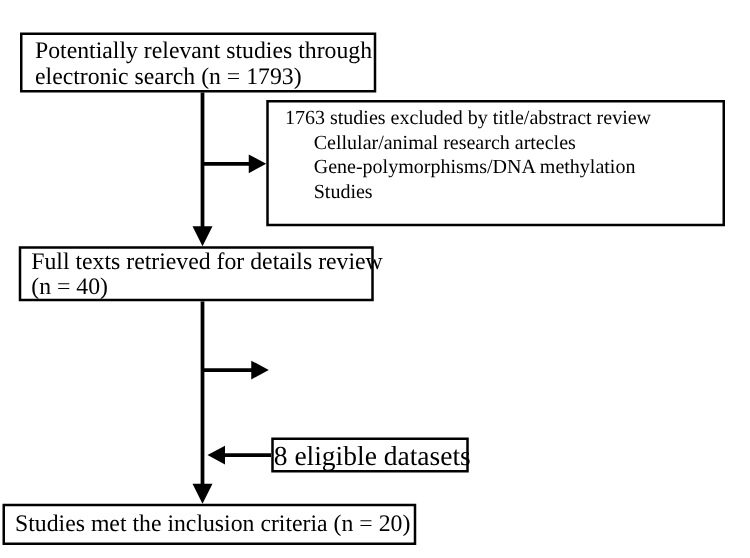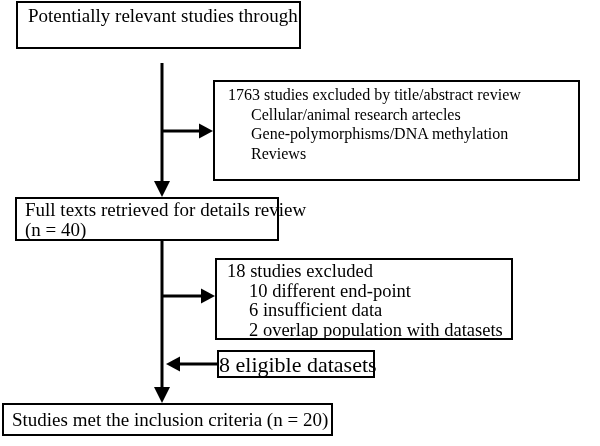--- a/index.html
+++ b/index.html
@@ -35,41 +35,41 @@
   .box .line {
     display: block;
     white-space: nowrap;
   }
   .box .indent {
     display: block;
     white-space: nowrap;
   }
   #box-initial {
     left: 16px;
-    top: 1px;
+    top: 26px;
     width: 285px;
     height: 48px;
     padding: 2px 4px 0 10px;
   }
   #box-excluded-title-abstract {
     left: 213px;
     top: 80px;
     width: 367px;
     height: 101px;
     padding: 3px 4px 16px 13px;
     font-size: 16px;
     line-height: 19.5px;
   }
   #box-excluded-title-abstract .indent {
     padding-left: 23px;
   }
   #box-fulltext {
     left: 15px;
     top: 197px;
-    width: 264px;
+    width: 284px;
     height: 44px;
     padding: 1px 4px 0 8px;
     line-height: 20px;
   }
   #box-excluded-fulltext {
     left: 215px;
     top: 258px;
     width: 298px;
     height: 82px;
     padding: 2px 4px 0 10px;
@@ -127,40 +127,35 @@
     </g>
 
     <g>
       <line x1="217" y1="364" x2="179" y2="364" stroke="#000000" stroke-width="3"></line>
       <polygon points="180,356.5 180,371.5 166,364" fill="#000000"></polygon>
     </g>
   </svg>
 
   <div class="box" id="box-initial">
     <span class="line">Potentially relevant studies through</span>
+    <span class="line">electronic search (n = 1793)</span>
   </div>
 
   <div class="box" id="box-excluded-title-abstract">
     <span class="line">1763 studies excluded by title/abstract review</span>
     <span class="indent">Cellular/animal research artecles</span>
     <span class="indent">Gene-polymorphisms/DNA methylation</span>
-    <span class="indent">Reviews</span>
+    <span class="indent">Studies</span>
   </div>
 
   <div class="box" id="box-fulltext">
     <span class="line">Full texts retrieved for details review</span>
     <span class="line">(n = 40)</span>
   </div>
 
-  <div class="box" id="box-excluded-fulltext">
-    <span class="line">18 studies excluded</span>
-    <span class="indent">10 different end-point</span>
-    <span class="indent">6 insufficient data</span>
-    <span class="indent">2 overlap population with datasets</span>
-  </div>
 
   <div class="box" id="box-eligible">
     <span class="line">8 eligible datasets</span>
   </div>
 
   <div class="box" id="box-included">
     <span class="line">Studies met the inclusion criteria (n = 20)</span>
   </div>
 
 </div>

